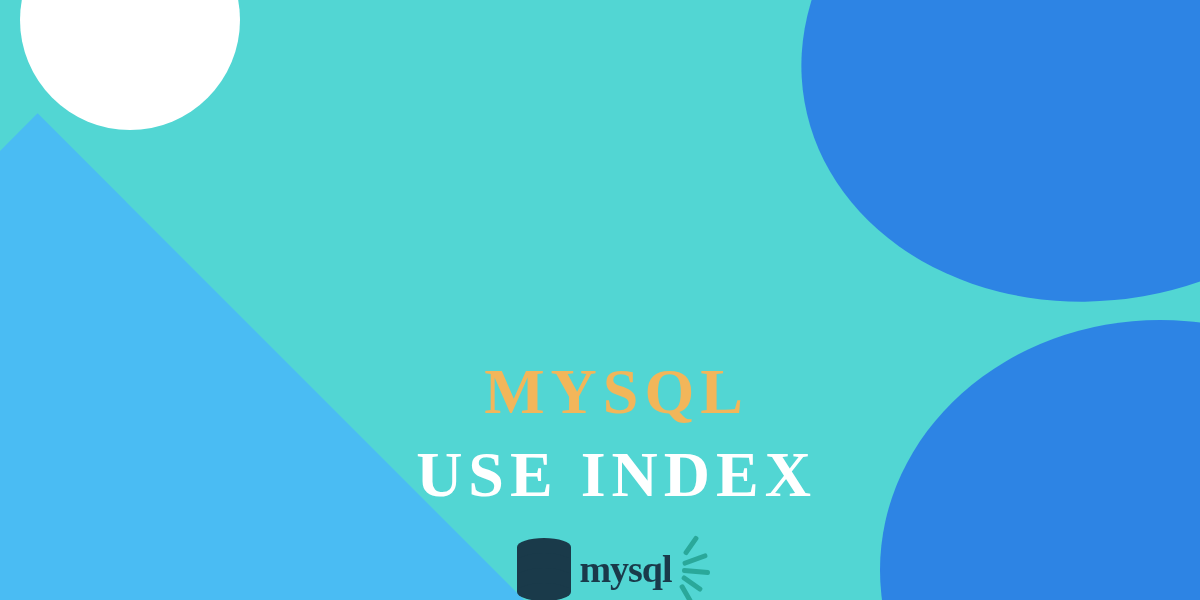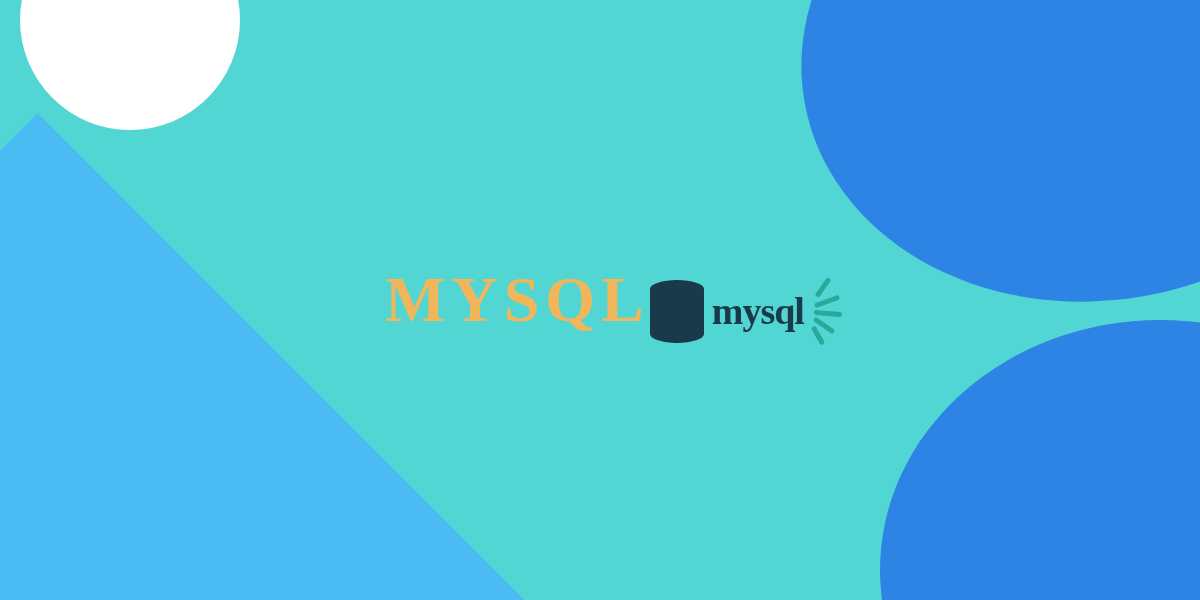--- a/index.html
+++ b/index.html
@@ -45,22 +45,23 @@
     right: -240px;
     width: 560px;
     height: 500px;
     background: #2d84e4;
     border-radius: 60%;
   }
   .content {
     position: absolute;
     top: 0; left: 0; right: 0; bottom: 0;
     display: flex;
+    flex-direction: column;
     align-items: center;
-    justify-content: center;
+    justify-content: flex-end;
     text-align: center;
     z-index: 10;
     margin-left: 33px;
   }
   .title-line {
     font-family: Georgia, 'Times New Roman', serif;
     font-weight: 900;
     font-size: 64px;
     letter-spacing: 6px;
     line-height: 1.3;
@@ -121,20 +122,21 @@
 </head>
 <body>
 
 <div class="bg-shape-topright"></div>
 <div class="bg-shape-bottomleft"></div>
 <div class="bg-shape-bottomright"></div>
 <div class="bg-shape-topleft"></div>
 
 <div class="content">
   <div class="title-line title-accent">MYSQL</div>
+  <div class="title-line title-main">USE INDEX</div>
 
   <div class="logo">
     <div class="logo-db">
       <div class="db-ellipse" style="top:0"></div>
       <div class="db-body" style="top:9px"></div>
       <div class="db-ellipse" style="top:15px"></div>
       <div class="db-body" style="top:24px"></div>
       <div class="db-ellipse" style="top:30px"></div>
       <div class="db-body" style="top:39px"></div>
       <div class="db-ellipse" style="top:45px"></div>

